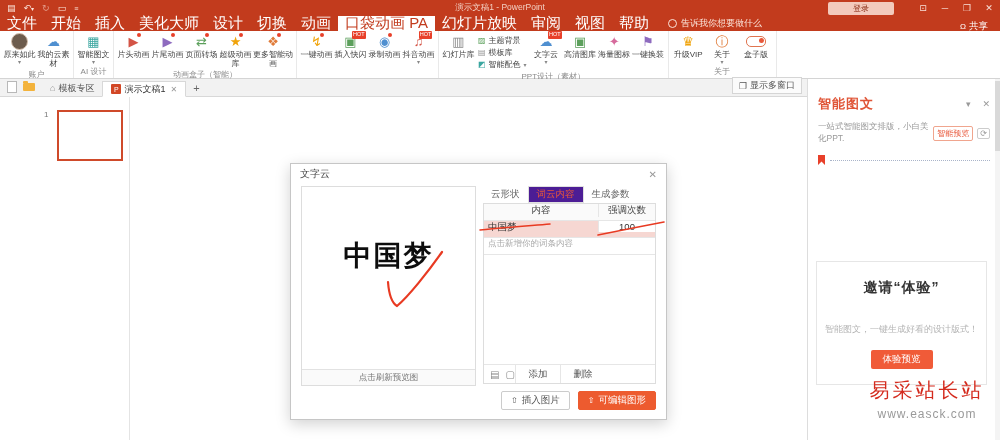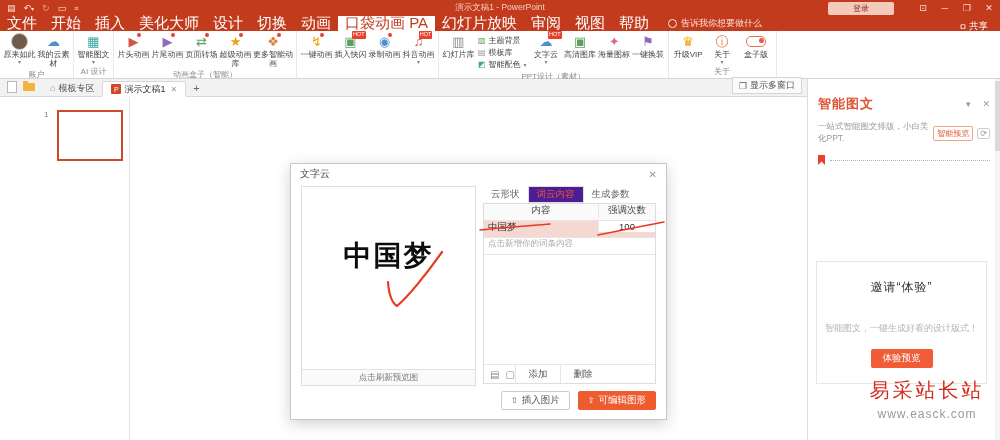--- a/index.html
+++ b/index.html
@@ -108,21 +108,21 @@
   .rp-ctrl{margin-left:auto;color:#999;font-size:9px;display:flex;gap:12px}
   .rp-ctrl span{cursor:pointer}
   .rp-sub{display:flex;align-items:center;padding:2px 10px 0 10px;gap:4px}
   .rp-subtext{font-size:8.5px;color:#999;flex:1}
   .rp-prevbtn{border:1px solid #f0a58e;color:#e8573a;background:#fff;font-size:8px;padding:1px 3px;border-radius:2px;cursor:pointer;white-space:nowrap}
   .rp-refresh{border:1px solid #ccc;color:#999;font-size:8px;padding:0 2px;border-radius:2px;cursor:pointer}
   .rp-bm-row{display:flex;align-items:center;gap:5px;padding:10px 10px 0 10px}
   .bookmark{width:7px;height:10px;background:#e8402a;clip-path:polygon(0 0,100% 0,100% 100%,50% 65%,0 100%)}
   .dotline{flex:1;border-top:1px dotted #a9b4c9;margin-top:1px}
   .rp-card{position:absolute;left:8px;right:13px;top:182px;border:1px solid #e6e6e6;padding:17px 8px 15px;text-align:center}
-  .rp-card-title{font-size:12px;font-weight:normal;color:#333;letter-spacing:1px}
+  .rp-card-title{font-size:14px;font-weight:bold;color:#333;letter-spacing:1px}
   .rp-card-desc{font-size:9px;color:#b5b5b5;margin-top:26px}
   .rp-card-btn{display:inline-block;margin-top:14px;background:#f05b38;color:#fff;font-size:9.5px;padding:3px 12px;border-radius:2px;cursor:pointer}
   .rp-scroll{position:absolute;right:0;top:0;width:5px;height:100%;background:#f4f4f4}
   .rp-thumb{position:absolute;right:0;top:2px;width:5px;height:70px;background:#d9d9d9;cursor:pointer}
 
   
   .wm{position:absolute;left:856px;top:377px;width:142px;text-align:center;z-index:8;pointer-events:none}
   .wm1{color:#d42b1e;font-size:20px;font-family:"DejaVu Serif","Liberation Serif",serif;letter-spacing:3px;white-space:nowrap}
   .wm2{color:#9a9a9a;font-size:12px;font-family:Liberation Sans, sans-serif;letter-spacing:1px;margin-top:3px;white-space:nowrap}
 </style>

